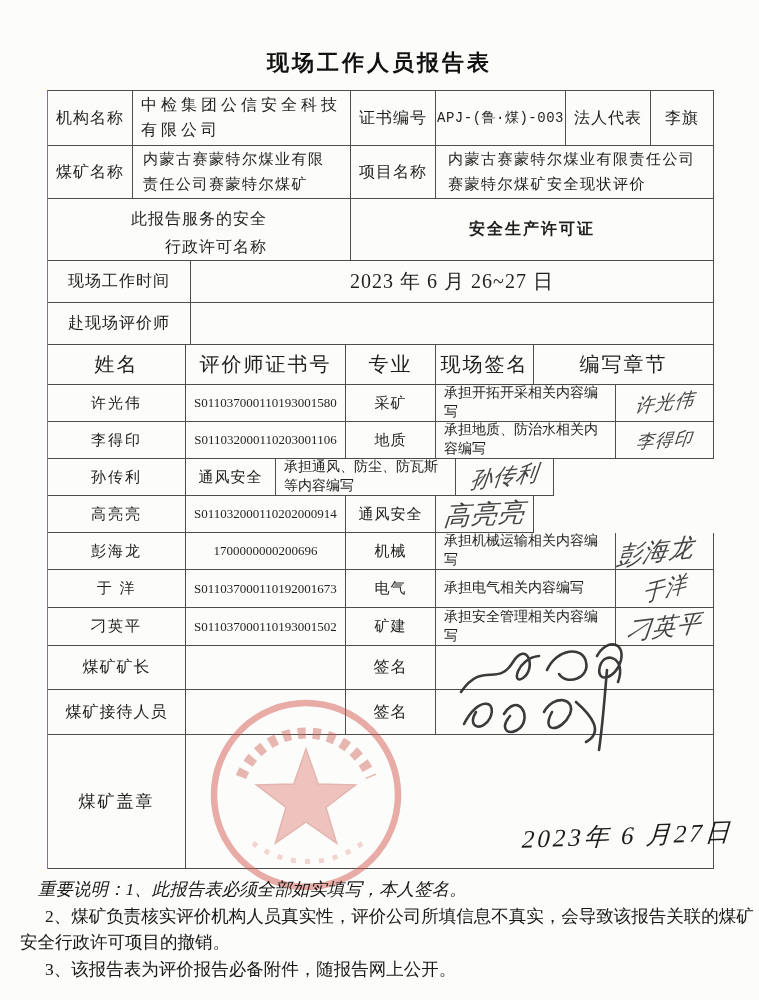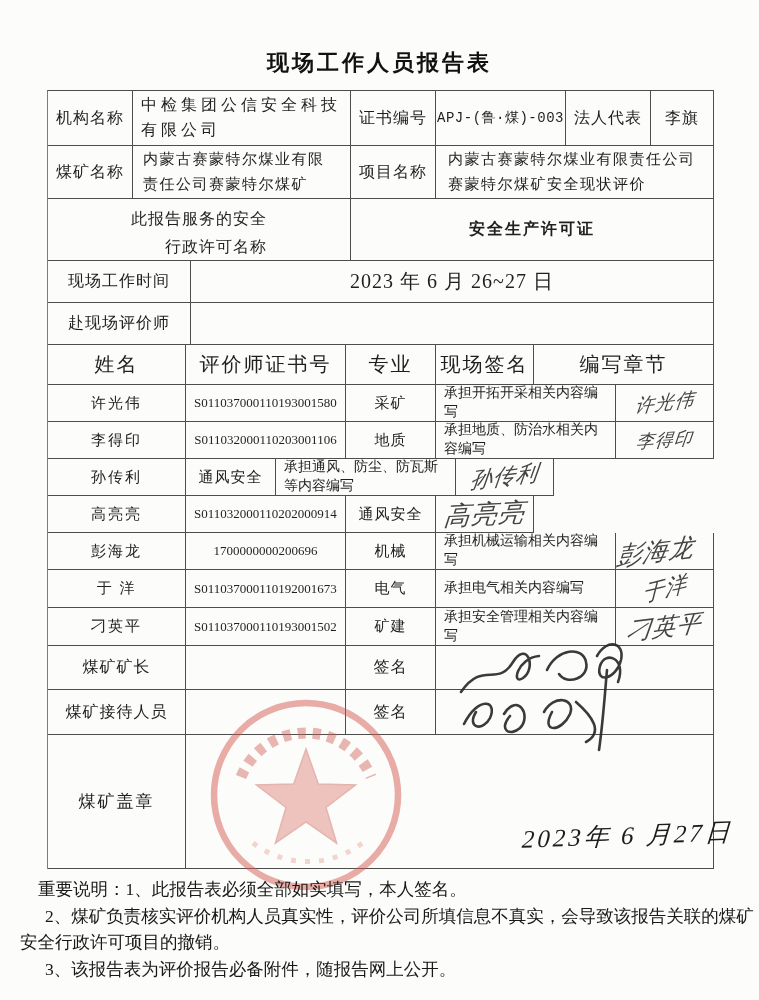--- a/index.html
+++ b/index.html
@@ -44,21 +44,21 @@
     font-size:21px;letter-spacing:1px;opacity:.88;
   }
   .stamp-label{font-size:17px;letter-spacing:2px;}
   .hand-date{
     position:absolute;left:336px;bottom:16px;
     font-size:25px;font-style:italic;letter-spacing:3px;color:#1c1c1c;
     transform:rotate(-2deg) skewX(-5deg);white-space:nowrap;
   }
   .notes{position:absolute;left:20px;top:876px;width:737px;font-size:17.5px;line-height:1.52;color:#181818;}
   .notes p{margin:0;}
-  .ind1{text-indent:18px;}
+  .ind1{text-indent:18px;font-style:italic;}
   .ind2{text-indent:25px;}
   .overlay{position:absolute;pointer-events:none;}
   .stamp{filter:blur(.6px);}
 </style>
 </head>
 <body>
 
 <div class="page-title">现场工作人员报告表</div>
 
 <div class="tbl">

